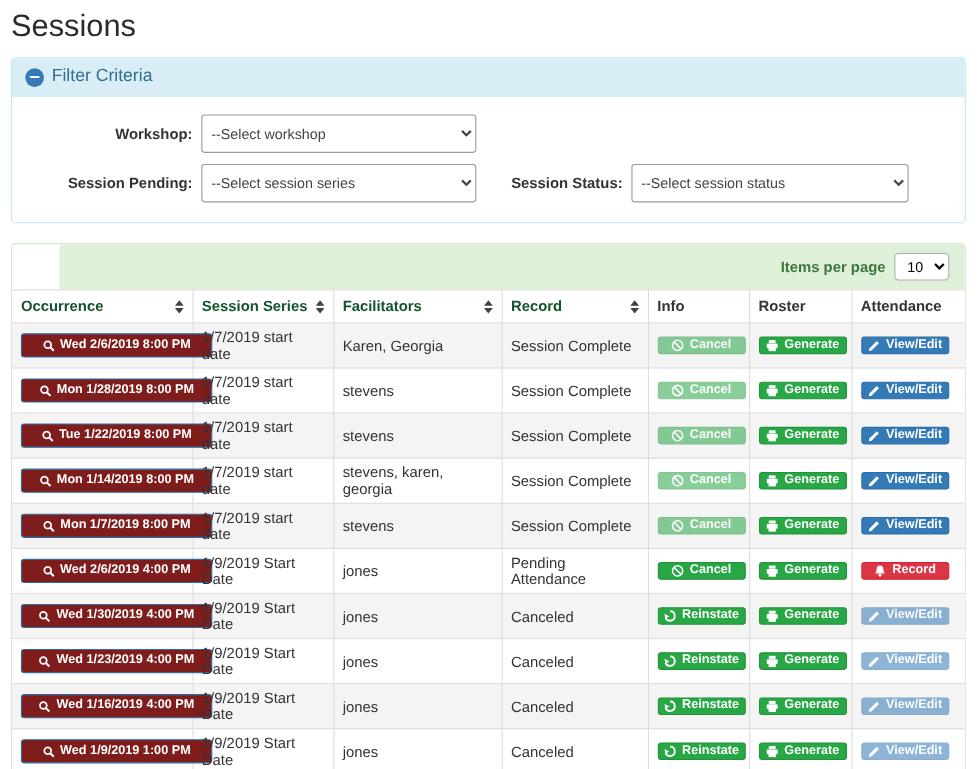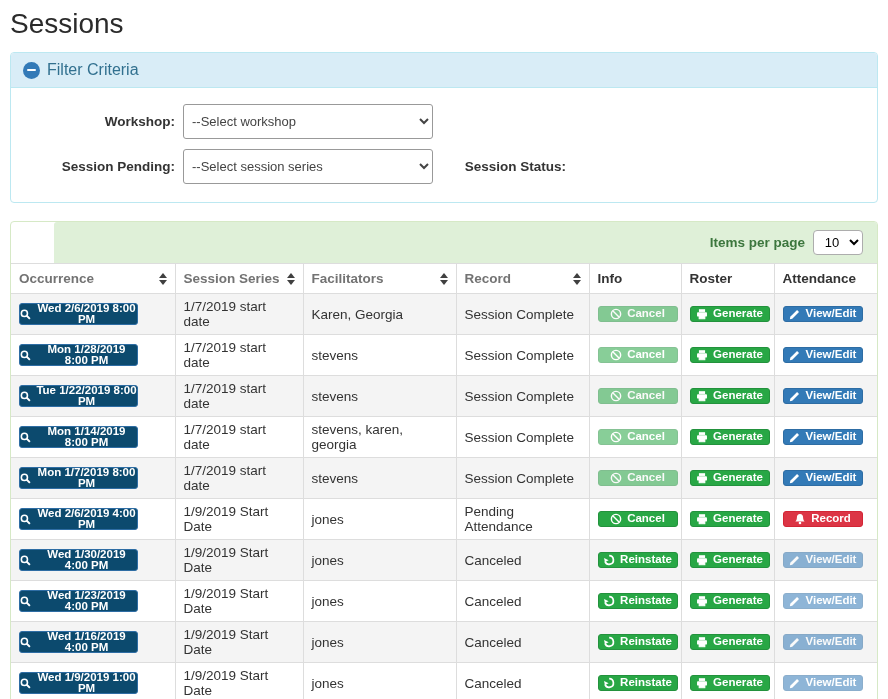--- a/index.html
+++ b/index.html
@@ -37,35 +37,35 @@
     border-radius:3px 3px 0 0;
     margin-left:43px;
   }
   .items-per-page-label { color:#3c763d; font-weight:700; font-size:13.5px; }
   select.pp-select { width:50px; height:25px; border:1px solid #adadad; border-radius:4px; font-size:13px; text-align:center; background:#fff;
     font-family:"Liberation Sans","DejaVu Sans",sans-serif; }
 
   table.sessions { width:100%; border-collapse:collapse; table-layout:fixed; background:#fff; }
   .sessions th, .sessions td { border:1px solid #ddd; padding:5px 8px; vertical-align:middle; }
   .sessions th { background:#fff; font-size:13.5px; font-weight:700; text-align:left; padding:7px 8px; }
-  .sessions th.sortable { color:#737373; cursor:pointer; }
+  .sessions th.sortable { color:#14532d; cursor:pointer; }
   .sessions th .th-inner { display:flex; align-items:center; justify-content:space-between; }
   .sessions td { font-size:13.5px; color:#333; }
   .sessions th:first-child, .sessions td:first-child { border-left:none; }
   .sessions th:last-child, .sessions td:last-child { border-right:none; }
   .sessions tbody tr:nth-child(odd) td { background:#f4f4f4; }
   .sort-icon { display:inline-flex; flex-direction:column; gap:2px; margin-left:4px; }
   .sort-icon .up { width:0; height:0; border-left:4px solid transparent; border-right:4px solid transparent; border-bottom:5px solid #404040; }
   .sort-icon .dn { width:0; height:0; border-left:4px solid transparent; border-right:4px solid transparent; border-top:5px solid #404040; }
 
   button { font-family:"Liberation Sans","DejaVu Sans",sans-serif; cursor:pointer; }
   .btn { display:inline-flex; align-items:center; justify-content:center; gap:5px; color:#fff;
          font-size:11.5px; font-weight:700; border-radius:3px; line-height:1; }
   .btn svg { flex:0 0 auto; }
-  .btn-occurrence { width:119px; height:22px; background:#0c4a6e; border:1px solid #2e6da4; }
+  .btn-occurrence { width:174px; height:22px; background:#7f1d1d; border:1px solid #2e6da4; }
   .btn-act { width:80px; height:16px; border:1px solid transparent; }
   .btn-success { background:#28a745; border-color:#23923d; }
   .btn-primary { background:#337ab7; border-color:#2e6da4; }
   .btn-danger  { background:#dc3545; border-color:#d32535; }
   .is-disabled { opacity:0.55; cursor:default; }
 
   
   .table-bottombar { display:flex; justify-content:space-between; align-items:center; padding:10px 14px; background:#fff; }
   .pager { display:flex; }
   .page-btn {
@@ -96,20 +96,23 @@
       </div>
       <div></div>
       <div class="f-row">
         <label class="f-label">Session Pending:</label>
         <select class="f-select">
           <option>--Select session series</option>
         </select>
       </div>
       <div class="f-row">
         <label class="f-label short">Session Status:</label>
+        <select class="f-select" style="width:252px">
+          <option>--Select session status</option>
+        </select>
       </div>
     </div>
   </div>
 </div>
 
 <div class="panel-success">
   <div class="table-topbar">
     <span class="items-per-page-label">Items per page</span>
     <select class="pp-select">
       <option>10</option>

